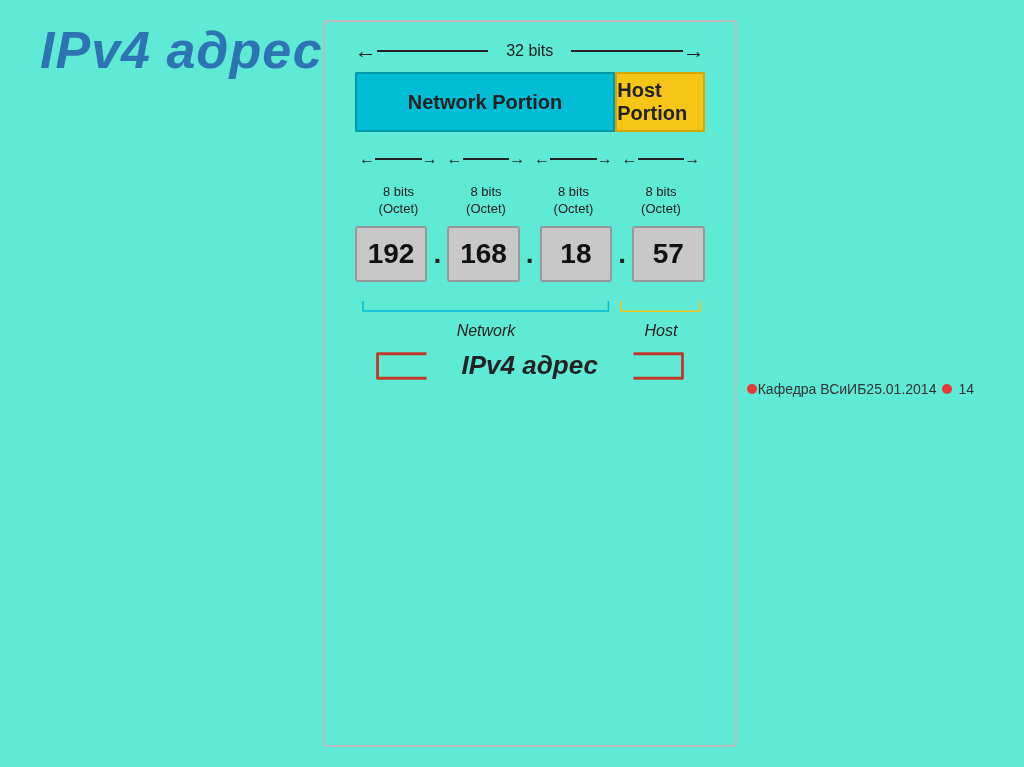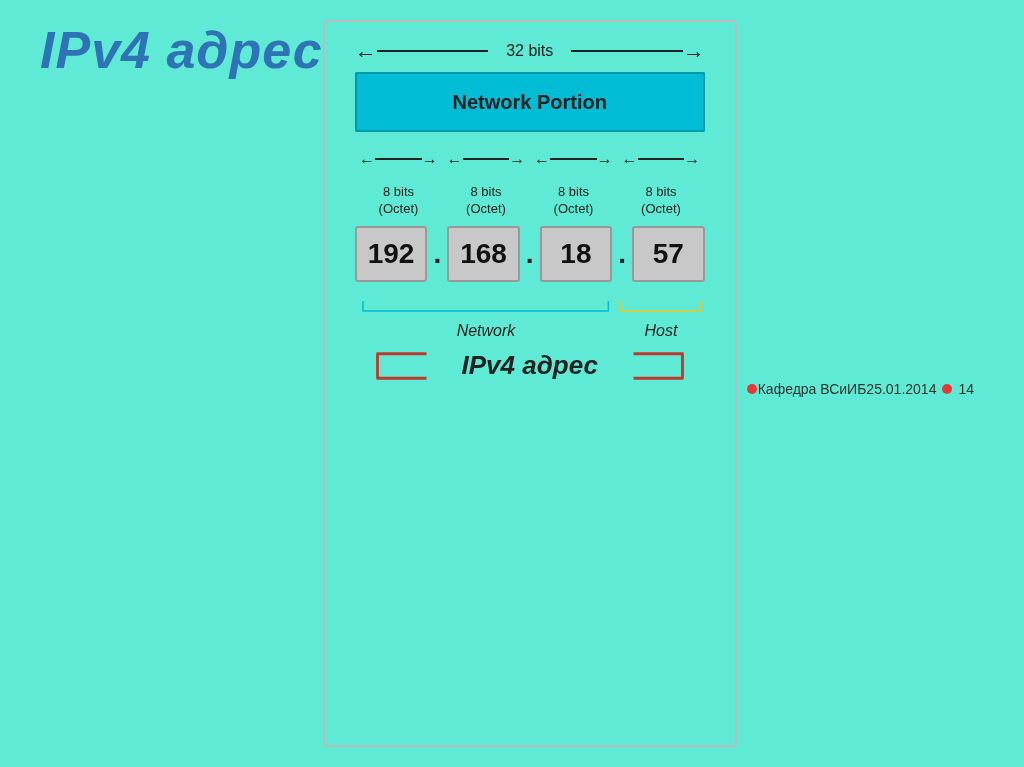--- a/index.html
+++ b/index.html
@@ -305,20 +305,21 @@
         <span class="left-arrowhead">←</span>
         <div class="line"></div>
         <span class="bits-label">32 bits</span>
         <div class="line"></div>
         <span class="right-arrowhead">→</span>
       </div>
     </div>
 
     <div class="portion-bar">
       <div class="network-portion">Network Portion</div>
+      <div class="host-portion">Host Portion</div>
     </div>
 
     <div class="octets-arrows-row">
       <div class="octet-arrow">
         <div class="octet-arrow-line">
           <span class="a-left">←</span>
           <div class="a-line"></div>
           <span class="a-right">→</span>
         </div>
         <div class="octet-label">

